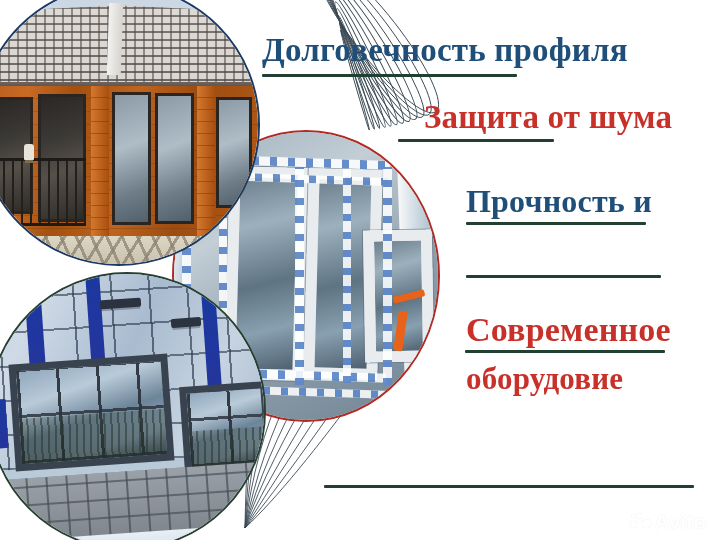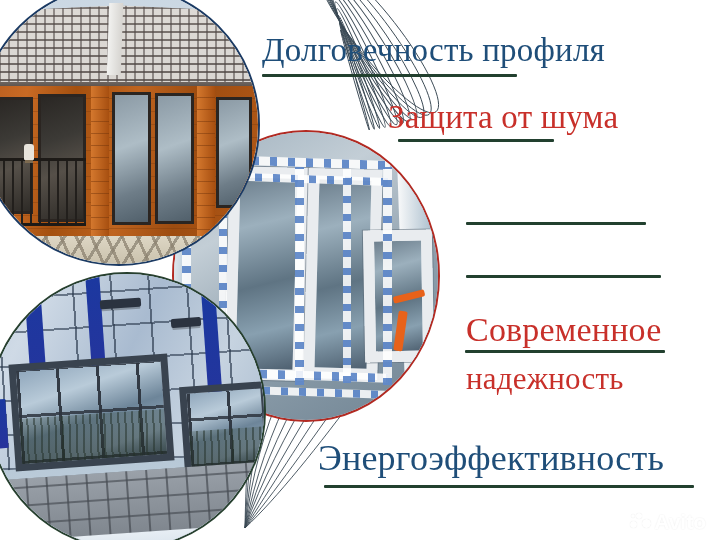--- a/index.html
+++ b/index.html
@@ -144,21 +144,21 @@
   }
   .strap{position:absolute;background:#e8621a;border-radius:2px;}
   .stack-edge{
     position:absolute;background:linear-gradient(90deg,rgba(255,255,255,.9),rgba(180,200,215,.75));
   }
 
   
   .line{
     position:absolute;
     font-family:"Liberation Serif", serif;
-    font-weight:400;
+    font-weight:700;
     white-space:nowrap;
     letter-spacing:.2px;
     z-index:6;
   }
   .rule{position:absolute;height:3px;background:#22402f;z-index:6;border-radius:1px;}
 
   
   #watermark{
     position:absolute;right:14px;bottom:8px;z-index:9;
     display:flex;align-items:center;gap:4px;
@@ -278,33 +278,33 @@
       <path d="M2 146 C 9 94, 21 48, 39 8"></path>
       <path d="M2 146 C 7 92, 15 46, 29 10"></path>
       <path d="M2 146 C 5 90, 10 44, 20 14"></path>
       <path d="M2 146 C 3 88, 6 44, 12 18"></path>
     </g>
   </svg>
 
   <div class="line" style="left:262px;top:32px;font-size:33px;color:#1f4e79">Долговечность профиля</div>
   <div class="rule" style="left:262px;top:74px;width:255px"></div>
 
-  <div class="line" style="left:388px;top:99px;font-size:33px;color:#c8302a">Защита от шума</div>
+  <div class="line" style="left:424px;top:99px;font-size:33px;color:#c8302a">Защита от шума</div>
   <div class="rule" style="left:398px;top:139px;width:156px"></div>
 
+  <div class="line" style="left:466px;top:183px;font-size:32px;color:#1f4e79">Прочность и</div>
   <div class="rule" style="left:466px;top:222px;width:180px"></div>
 
   <div class="rule" style="left:466px;top:275px;width:195px"></div>
 
   <div class="line" style="left:466px;top:311px;font-size:34px;color:#c8302a">Современное</div>
   <div class="rule" style="left:465px;top:350px;width:200px"></div>
 
-  <div class="line" style="left:466px;top:361px;font-size:31px;color:#c8302a">надежность</div>
-
-  <div class="line" style="left:318px;top:437px;font-size:36px;color:#1f4e79">Энергоэффективность</div>
+  <div class="line" style="left:466px;top:361px;font-size:31px;color:#c8302a">оборудовие</div>
+
   <div class="rule" style="left:324px;top:485px;width:370px"></div>
 
   <div id="watermark">
     <span class="wm-dots">
       <i style="left:0;top:8px;width:7px;height:7px"></i>
       <i style="left:6px;top:0px;width:6px;height:6px"></i>
       <i style="left:12px;top:6px;width:9px;height:9px"></i>
       <i style="left:1px;top:1px;width:4px;height:4px"></i>
     </span>
     <span class="wm-text">Avito</span>

